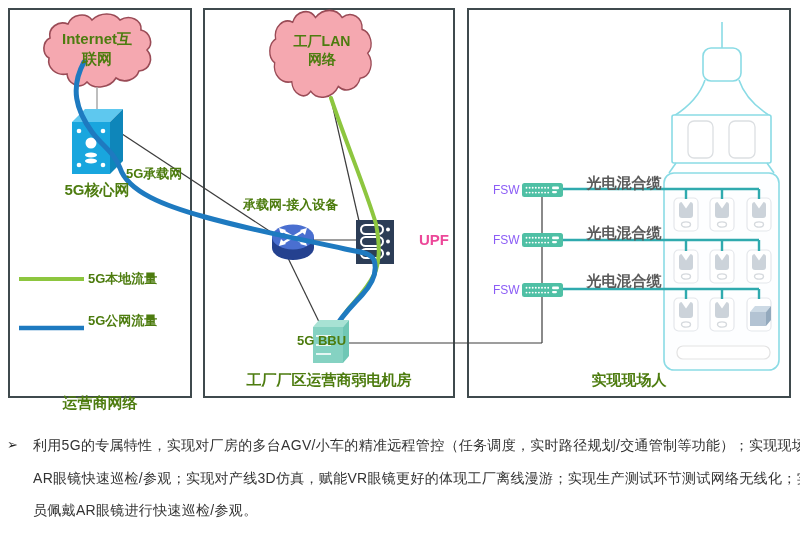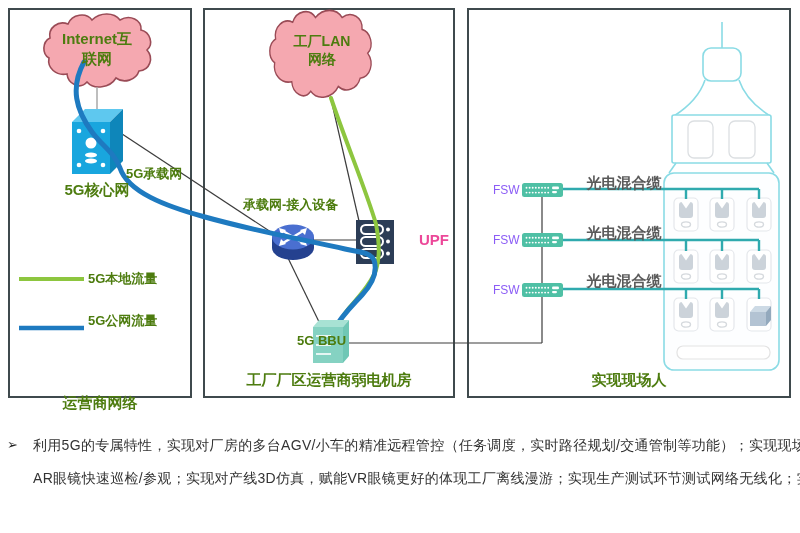--- a/index.html
+++ b/index.html
@@ -220,14 +220,15 @@
   <div class="lbl f12" style="left:493px;top:233px;">FSW</div>
   <div class="lbl f12" style="left:493px;top:283px;">FSW</div>
   <div class="lbl f10 c" style="left:586px;top:174px;width:76px;">光电混合缆</div>
   <div class="lbl f10 c" style="left:586px;top:224px;width:76px;">光电混合缆</div>
   <div class="lbl f10 c" style="left:586px;top:272px;width:76px;">光电混合缆</div>
   <div class="lbl f15 c" style="left:529px;top:371px;width:200px;">实现现场人</div>
 
   <div id="note-bullet" style="top:437px;">➢</div>
   <div class="note-line" style="top:437px;">利用5G的专属特性，实现对厂房的多台AGV/小车的精准远程管控（任务调度，实时路径规划/交通管制等功能）；实现现场人员佩戴</div>
   <div class="note-line" style="top:470px;">AR眼镜快速巡检/参观；实现对产线3D仿真，赋能VR眼镜更好的体现工厂离线漫游；实现生产测试环节测试网络无线化；实现现场人</div>
+  <div class="note-line" style="top:502px;">员佩戴AR眼镜进行快速巡检/参观。</div>
 
 </div>
 
 </body></html>

